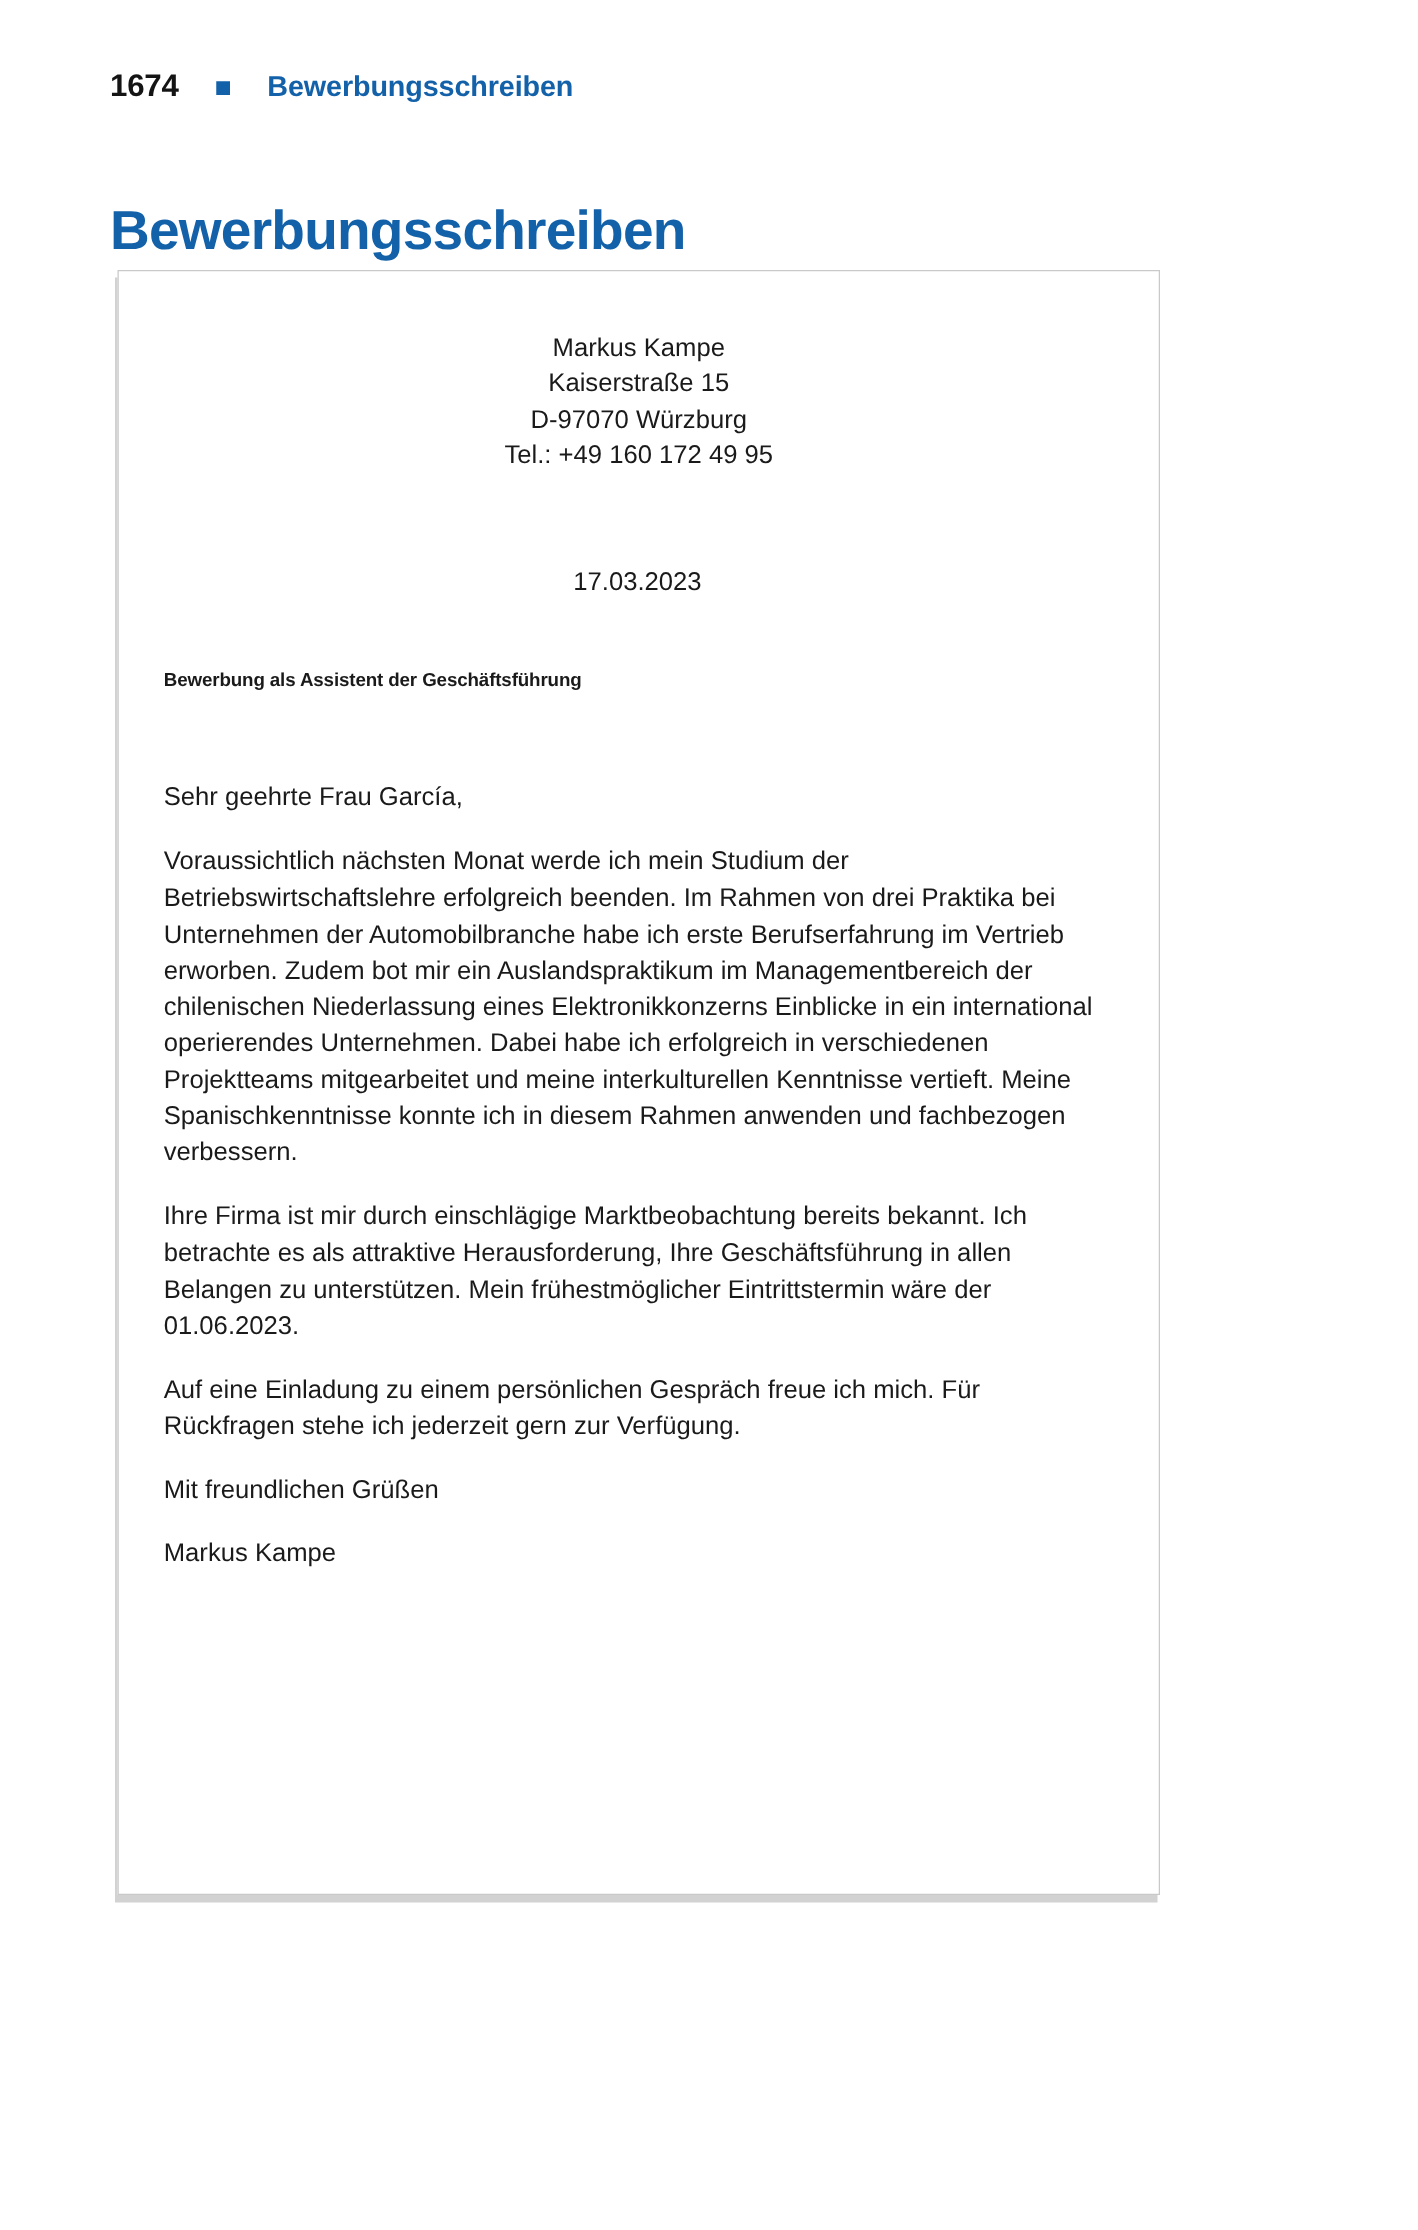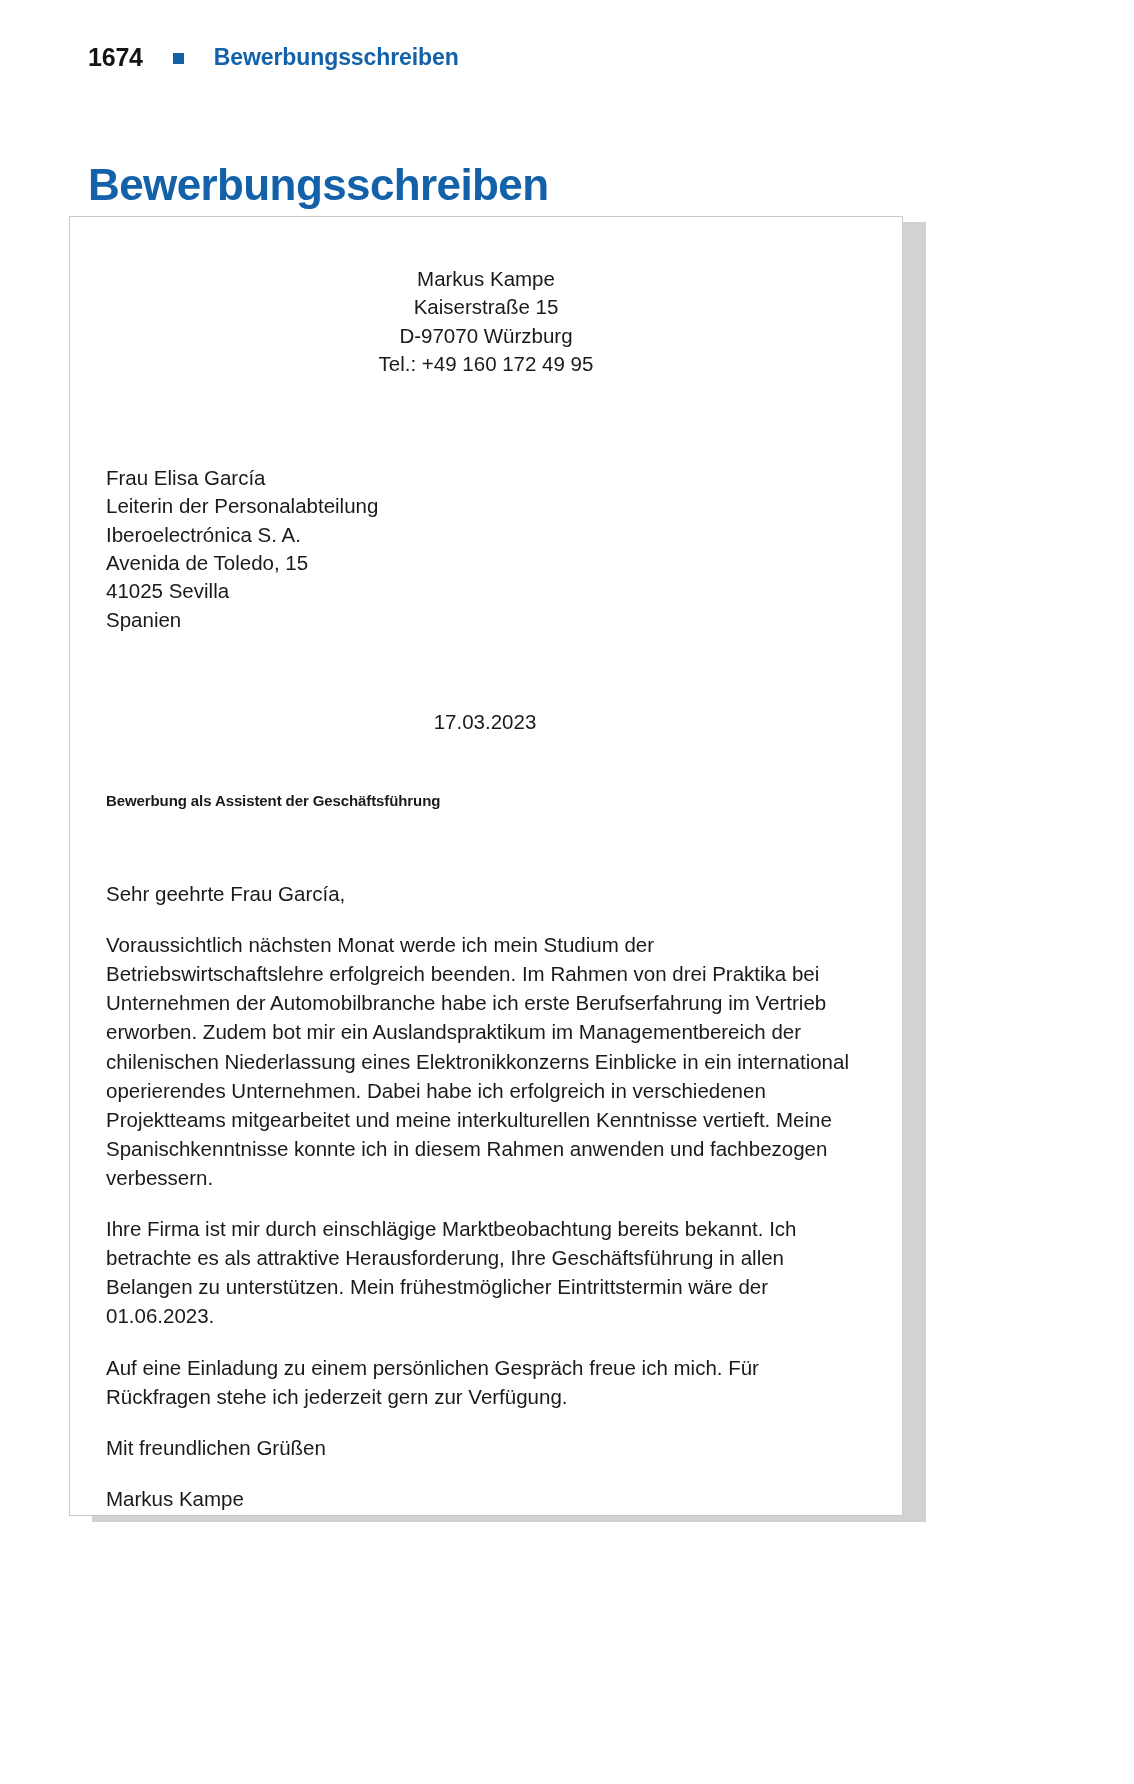--- a/index.html
+++ b/index.html
@@ -19,21 +19,21 @@
   .page {
     position: relative;
     width: 1134px;
     height: 1784px;
     box-sizing: border-box;
   }
 
   
   .running-header {
     position: absolute;
-    top: 40px;
+    top: 52px;
     left: 88px;
     display: flex;
     align-items: center;
     gap: 0;
     height: 34px;
   }
   .folio {
     font-size: 25px;
     font-weight: bold;
     color: #141414;
@@ -75,21 +75,21 @@
     position: absolute;
     top: 222px;
     left: 92px;
     width: 834px;
     height: 1300px;
     background: #d2d2d2;
   }
   .letter {
     position: absolute;
     top: 216px;
-    left: 69px;
+    left: 94px;
     width: 834px;
     height: 1300px;
     background: #ffffff;
     border: 1px solid #c9c9c9;
     box-sizing: border-box;
     padding: 0;
   }
 
   .letter-inner {
     position: relative;
@@ -175,28 +175,20 @@
   <div class="letter">
     <div class="letter-inner">
 
       <div class="sender">
         <div>Markus Kampe</div>
         <div>Kaiserstraße 15</div>
         <div>D-97070 Würzburg</div>
         <div>Tel.: +49 160 172 49 95</div>
       </div>
 
-      <div class="recipient">
-        <div>Frau Elisa García</div>
-        <div>Leiterin der Personalabteilung</div>
-        <div>Iberoelectrónica S. A.</div>
-        <div>Avenida de Toledo, 15</div>
-        <div>41025 Sevilla</div>
-        <div>Spanien</div>
-      </div>
 
       <div class="date-line">17.03.2023</div>
 
       <div class="subject">Bewerbung als Assistent der Geschäftsführung</div>
 
       <div class="body-block">
         <p class="salutation">Sehr geehrte Frau García,</p>
         <p>Voraussichtlich nächsten Monat werde ich mein Studium der Betriebswirtschaftslehre erfolgreich beenden. Im Rahmen von drei Praktika bei Unternehmen der Automobilbranche habe ich erste Berufserfahrung im Vertrieb erworben. Zudem bot mir ein Auslandspraktikum im Managementbereich der chilenischen Niederlassung eines Elektronikkonzerns Einblicke in ein international operierendes Unternehmen. Dabei habe ich erfolgreich in verschiedenen Projektteams mitgearbeitet und meine interkulturellen Kenntnisse vertieft. Meine Spanischkenntnisse konnte ich in diesem Rahmen anwenden und fachbezogen verbessern.</p>
         <p>Ihre Firma ist mir durch einschlägige Marktbeobachtung bereits bekannt. Ich betrachte es als attraktive Herausforderung, Ihre Geschäftsführung in allen Belangen zu unterstützen. Mein frühestmöglicher Eintrittstermin wäre der 01.06.2023.</p>
         <p>Auf eine Einladung zu einem persönlichen Gespräch freue ich mich. Für Rückfragen stehe ich jederzeit gern zur Verfügung.</p>

